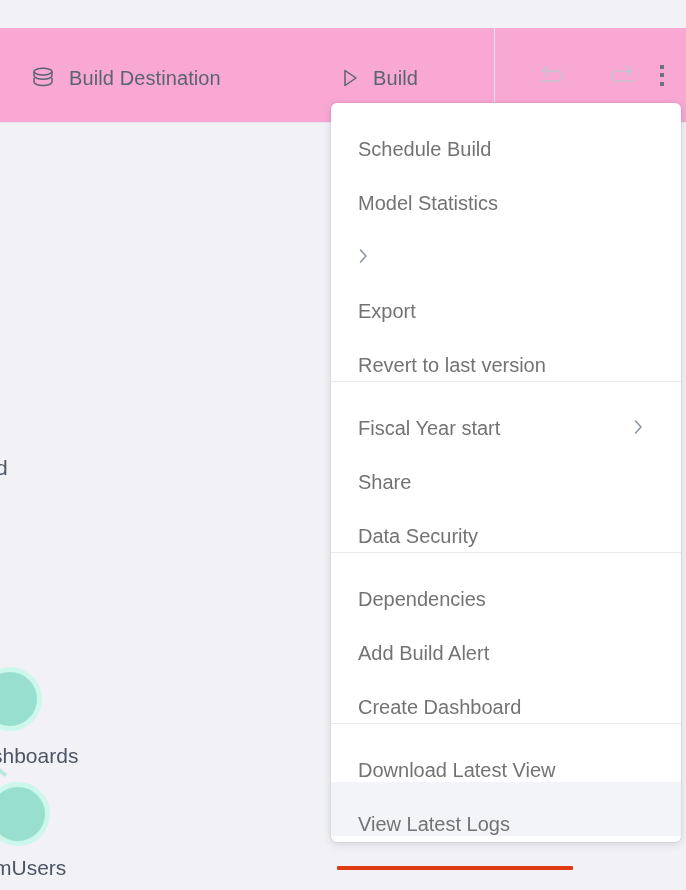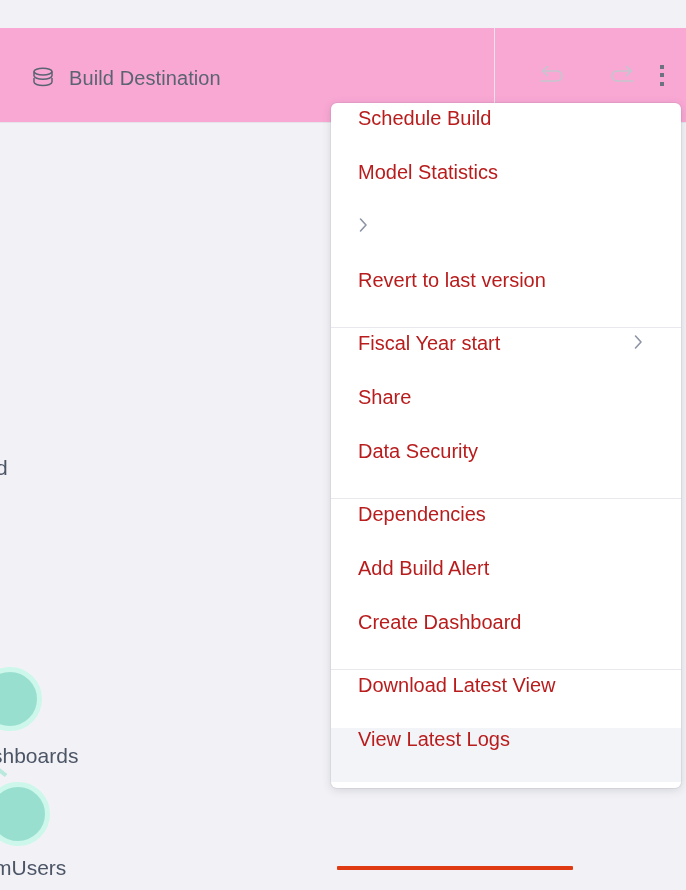--- a/index.html
+++ b/index.html
@@ -128,25 +128,25 @@
     background: #ffffff;
     border-radius: 6px;
     box-shadow: 0 2px 10px rgba(40, 45, 60, .16), 0 0 0 1px rgba(40,45,60,.05);
     overflow: hidden;
     padding: 4px 0 6px 0;
     box-sizing: border-box;
   }
   .menu-item {
     position: relative;
     display: flex;
-    align-items: flex-start;
+    align-items: flex-end;
     height: 54px;
     padding: 0 22px 0 27px;
     font-size: 20px;
-    color: #b91c1c;
+    color: #737373;
     cursor: pointer;
     box-sizing: border-box;
     white-space: nowrap;
   }
   .menu-item .mi-label { flex: 1 1 auto; }
   .menu-item.highlight { background: #f3f4f8; }
   .menu-sep {
     height: 1px;
     background: #e8e8ee;
     margin: 4px 0 4px 0;
@@ -192,20 +192,28 @@
       <span class="icon-wrap">
         <svg class="icon-db" viewBox="0 0 26 26" fill="none" stroke="#5a6372" stroke-width="1.5">
           <ellipse cx="13" cy="6.6" rx="9" ry="3.4"></ellipse>
           <path d="M4 6.6v4.2c0 1.88 4.03 3.4 9 3.4s9-1.52 9-3.4V6.6"></path>
           <path d="M4 12.9v4.2c0 1.88 4.03 3.4 9 3.4s9-1.52 9-3.4v-4.2"></path>
         </svg>
       </span>
       <span class="tb-label">Build Destination</span>
     </div>
 
+    <div class="tb-item tb-build">
+      <span class="icon-wrap">
+        <svg class="icon-play" viewBox="0 0 20 22" fill="none" stroke="#5a6372" stroke-width="1.5" stroke-linejoin="round">
+          <path d="M5 3.5 L16 11 L5 18.5 Z"></path>
+        </svg>
+      </span>
+      <span class="tb-label">Build</span>
+    </div>
 
     <div class="toolbar-divider"></div>
 
     <div class="tb-icon-btn tb-undo">
       <span>
         <svg width="30" height="24" viewBox="0 0 30 24" fill="none" stroke="#c3c6ce" stroke-width="1.6" stroke-linecap="round" stroke-linejoin="round">
           <path d="M9.5 5.5 L4.5 10 L9.5 14.5"></path>
           <path d="M4.5 10 H19 a5 5 0 0 1 0 10 H3"></path>
         </svg>
       </span>
@@ -238,20 +246,23 @@
       <span class="mi-label">Model Statistics</span>
     </div>
     <div class="menu-item">
       <span>
         <svg class="chev" viewBox="0 0 10 16" fill="none" stroke="#8d95a4" stroke-width="1.6" stroke-linecap="round" stroke-linejoin="round">
           <path d="M2.5 2 L8 8 L2.5 14"></path>
         </svg>
       </span>
     </div>
     <div class="menu-item">
+      <span class="mi-label">Export</span>
+    </div>
+    <div class="menu-item">
       <span class="mi-label">Revert to last version</span>
     </div>
 
     <div class="menu-sep"></div>
 
     <div class="menu-item">
       <span class="mi-label">Fiscal Year start</span>
       <span>
         <svg class="chev" viewBox="0 0 10 16" fill="none" stroke="#8d95a4" stroke-width="1.6" stroke-linecap="round" stroke-linejoin="round">
           <path d="M2.5 2 L8 8 L2.5 14"></path>

